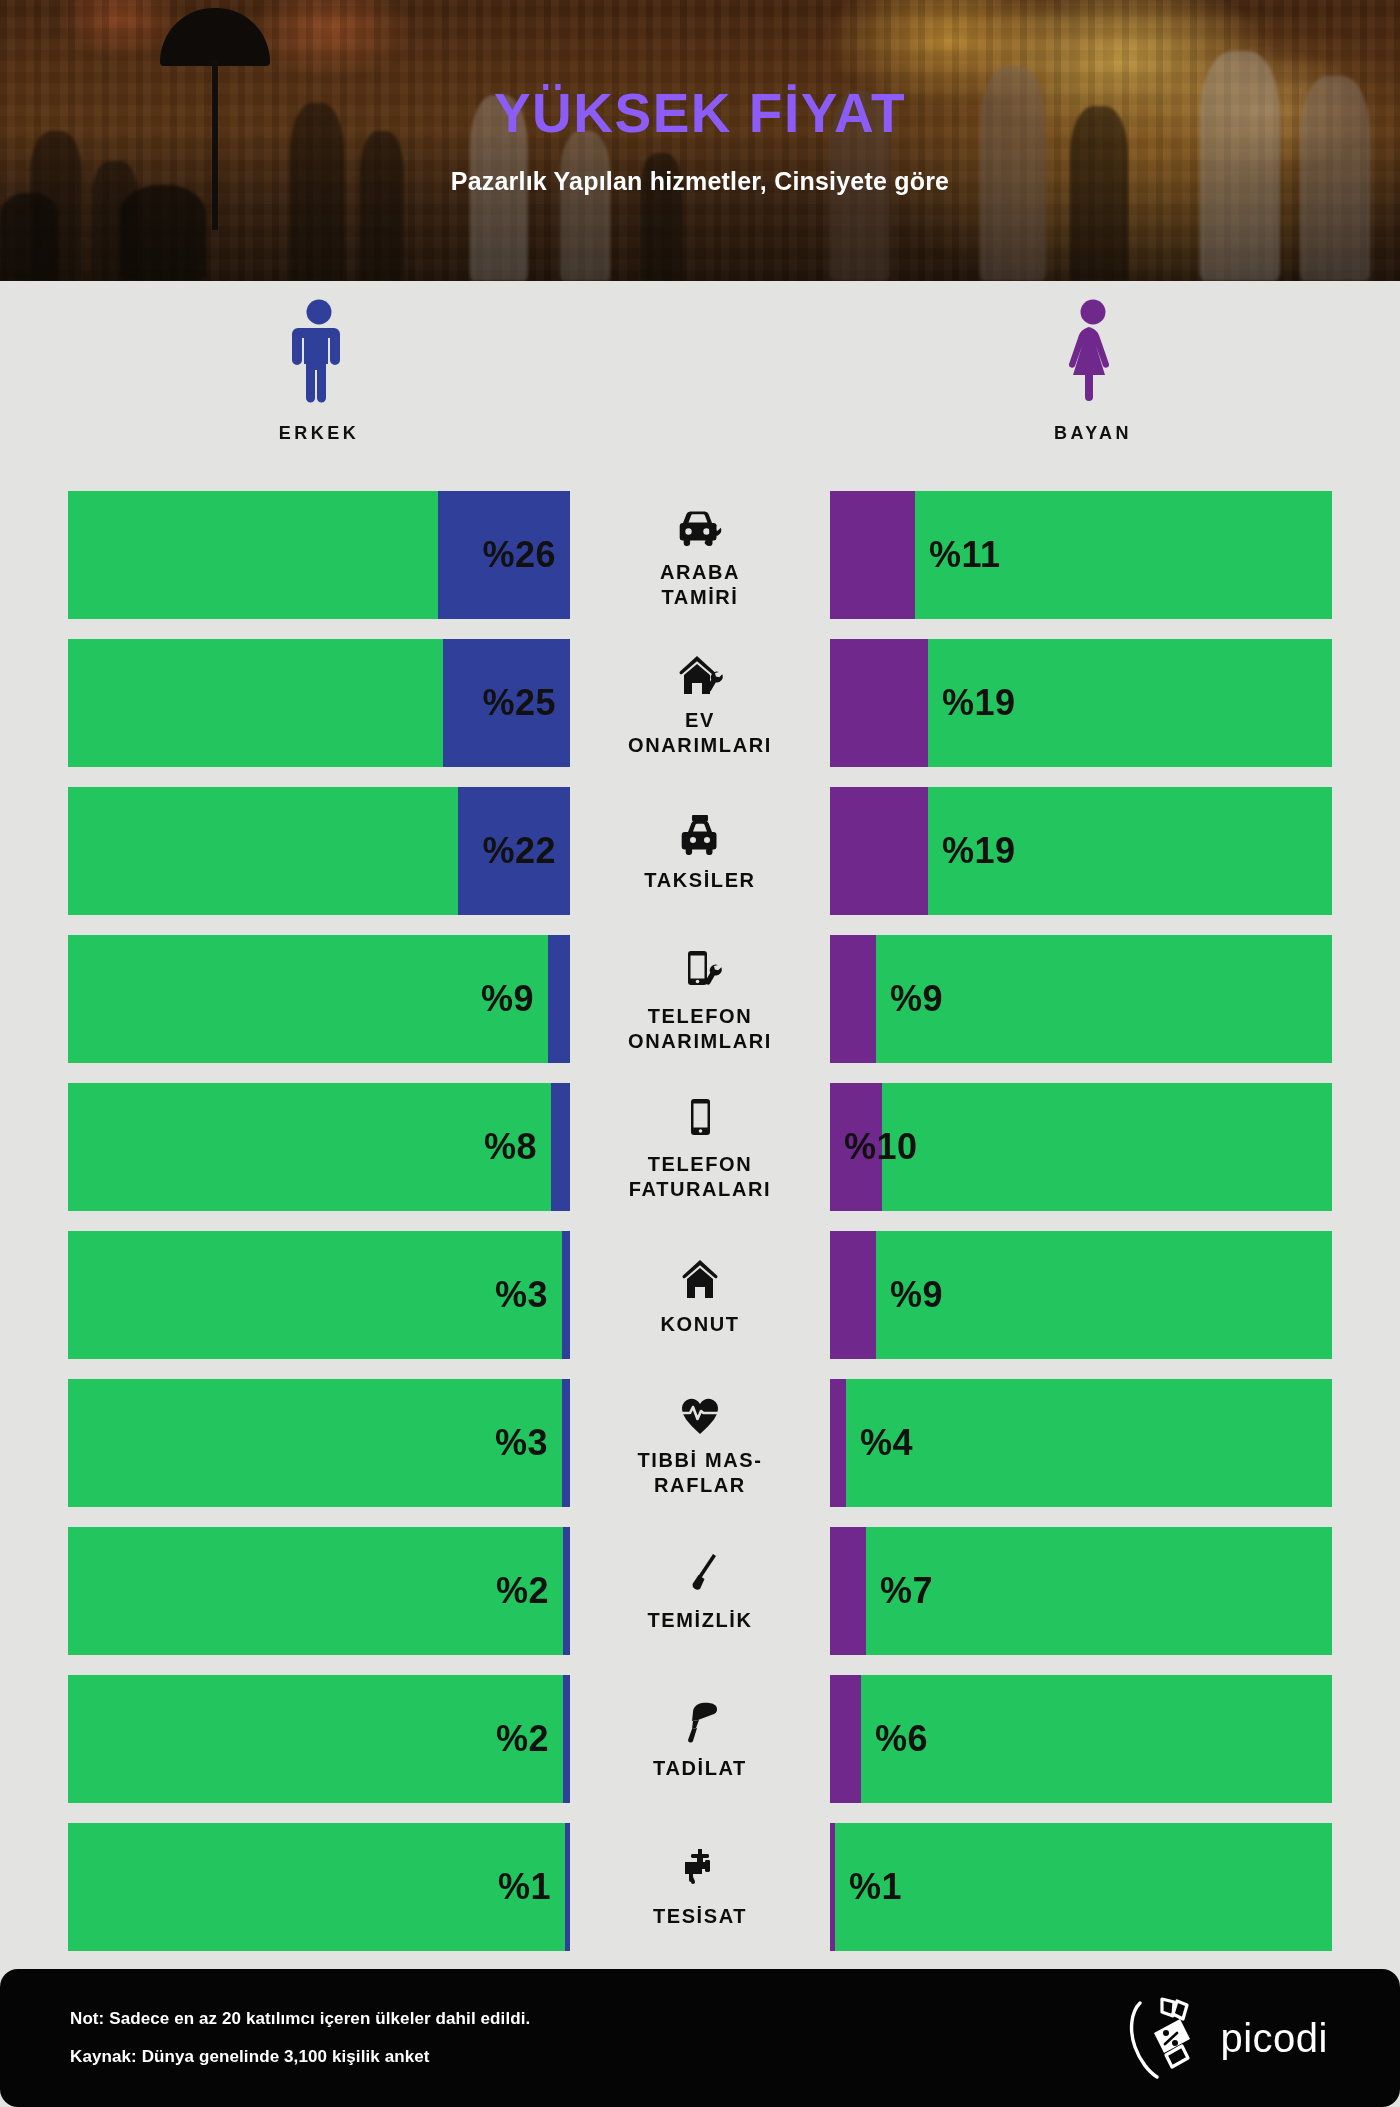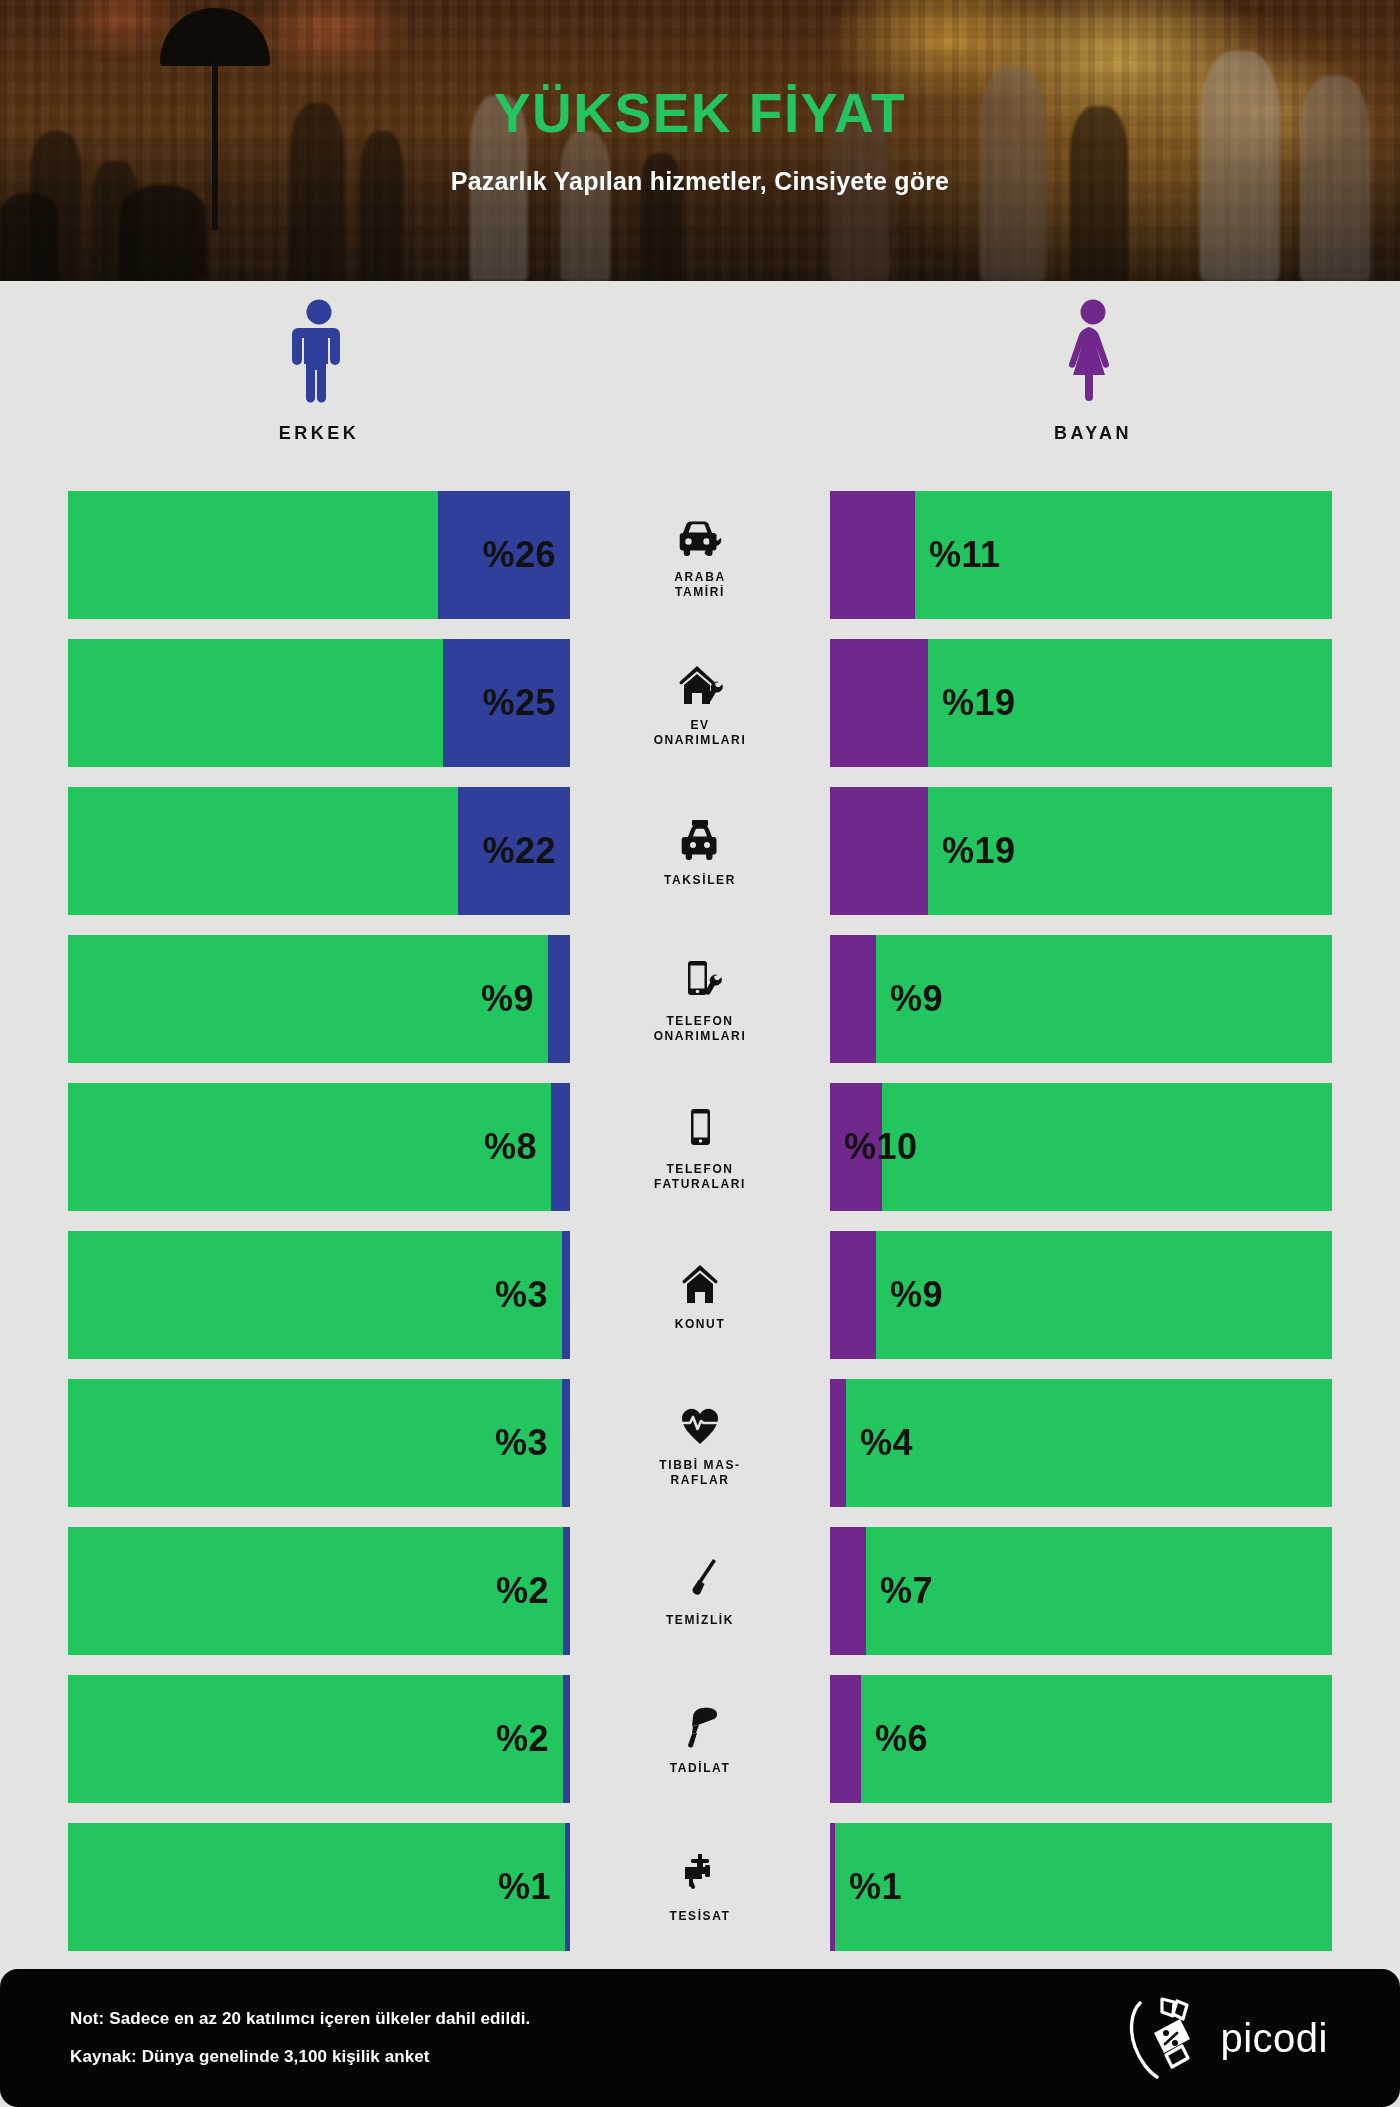--- a/index.html
+++ b/index.html
@@ -75,21 +75,21 @@
   .header-text {
     position: absolute;
     inset: 0;
     display: flex;
     flex-direction: column;
     align-items: center;
     justify-content: center;
     gap: 26px;
   }
   .header-title {
-    color: #22c55e;
+    color: #8b5cf6;
     font-size: 55px;
     font-weight: 700;
     letter-spacing: 1.5px;
     line-height: 1;
     text-align: right;
   }
   .header-subtitle {
     color: #ffffff;
     font-size: 25px;
     font-weight: 700;
@@ -174,21 +174,21 @@
   }
   .center-icon {
     width: 56px;
     height: 52px;
     display: flex;
     align-items: center;
     justify-content: center;
   }
   .center-icon svg { display: block; }
   .center-label {
-    font-size: 12px;
+    font-size: 20px;
     font-weight: 700;
     letter-spacing: 1.6px;
     color: #0d0d0d;
     text-align: center;
     line-height: 1.22;
     text-transform: uppercase;
   }
 
   
   .footer {

